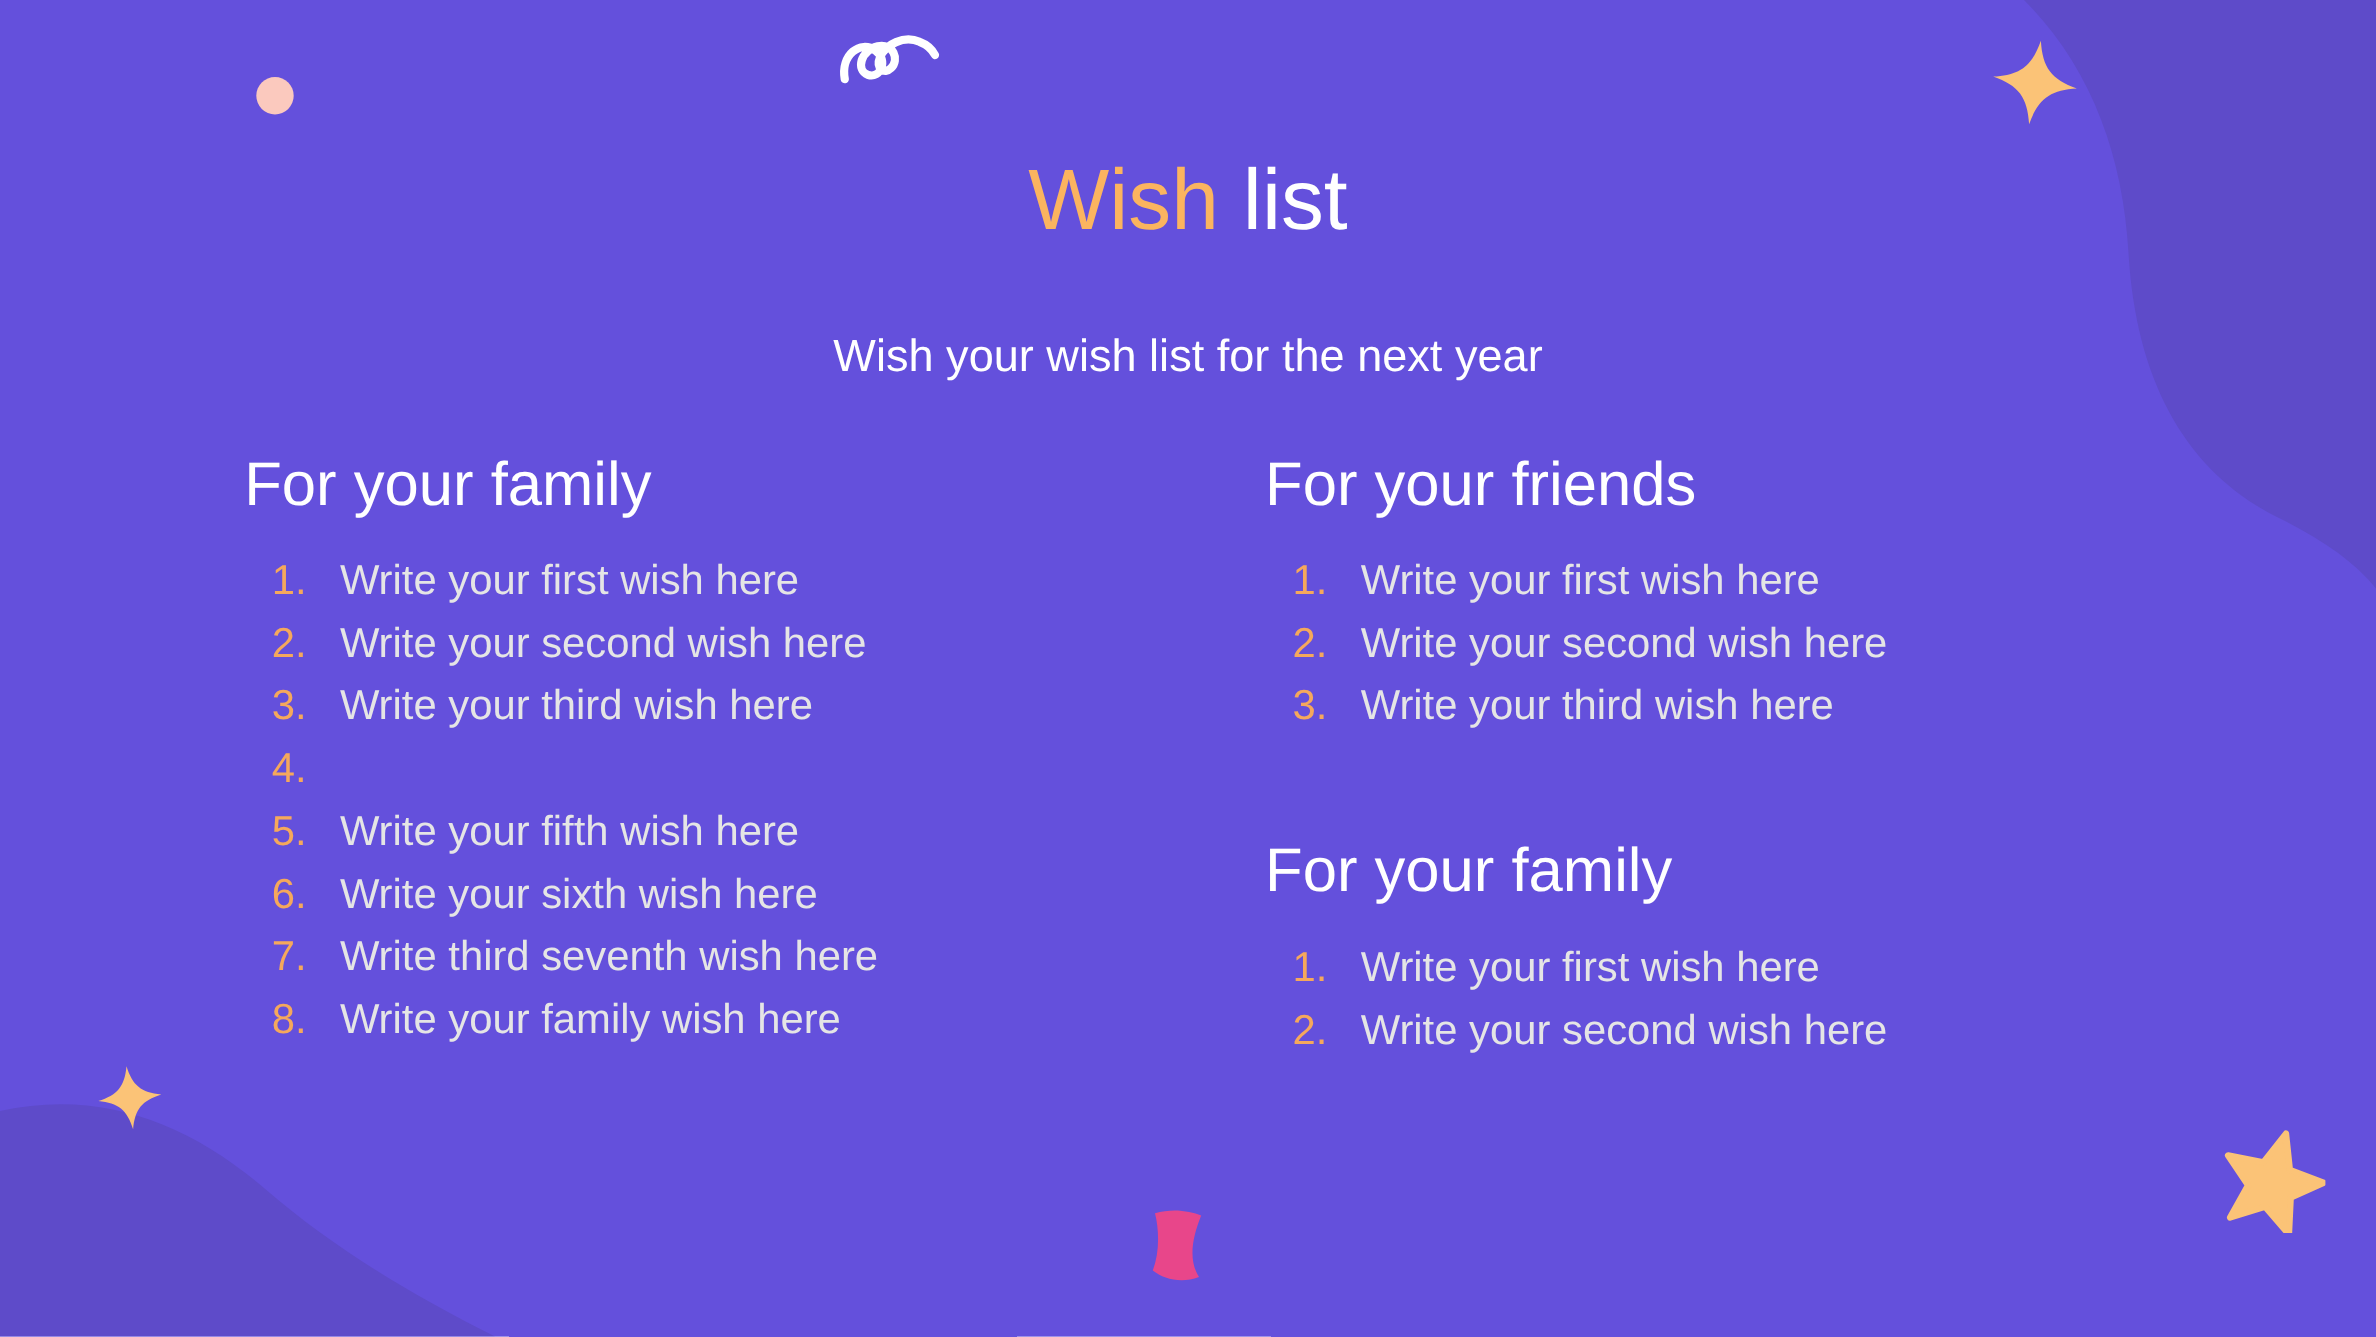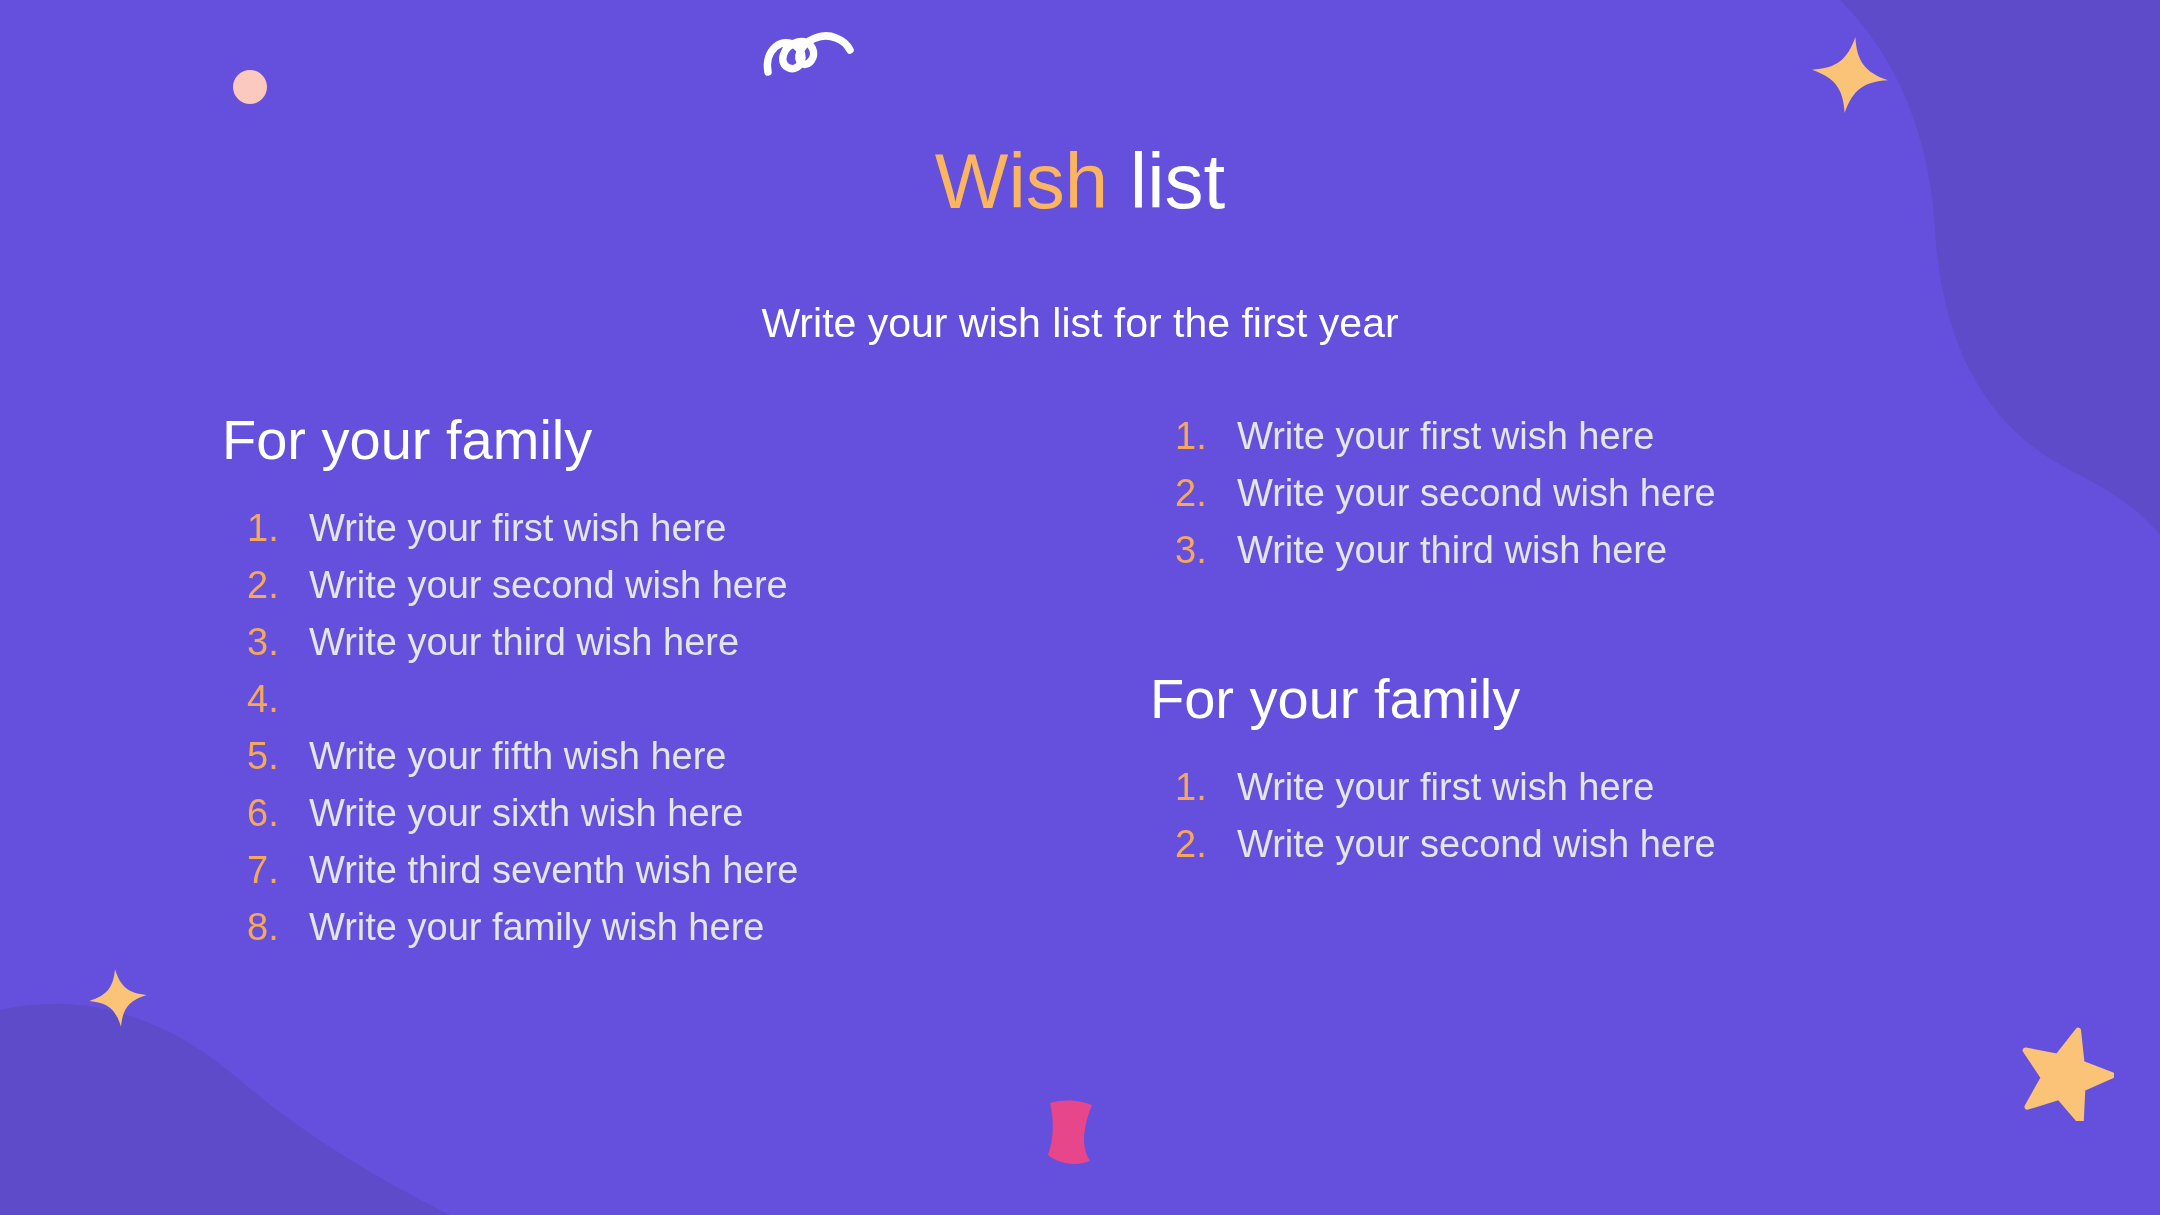--- a/index.html
+++ b/index.html
@@ -140,21 +140,21 @@
   <svg class="deco confetti-pink" viewBox="0 0 60 72">
     <path d="M10,8 C26,3 42,6 52,10 C44,30 40,50 50,66 C34,72 18,68 8,60 C14,44 14,24 10,8 Z" fill="#E8468A"></path>
   </svg>
 
   <div class="content">
 
     <h1 class="title">
       <span class="accent">Wish</span><span> list</span>
     </h1>
 
-    <p class="subtitle">Write your wish list for the first year</p>
+    <p class="subtitle">Wish your wish list for the next year</p>
 
     <div class="col col-left">
       <div class="group">
         <h2 class="group-heading">For your family</h2>
         <ol class="wish-list">
           <li class="wish-item">
             <span class="wish-num">1.</span>
             <span class="wish-text">Write your first wish here</span>
           </li>
           <li class="wish-item">
@@ -183,20 +183,21 @@
           <li class="wish-item">
             <span class="wish-num">8.</span>
             <span class="wish-text">Write your family wish here</span>
           </li>
         </ol>
       </div>
     </div>
 
     <div class="col col-right">
       <div class="group">
+        <h2 class="group-heading">For your friends</h2>
         <ol class="wish-list">
           <li class="wish-item">
             <span class="wish-num">1.</span>
             <span class="wish-text">Write your first wish here</span>
           </li>
           <li class="wish-item">
             <span class="wish-num">2.</span>
             <span class="wish-text">Write your second wish here</span>
           </li>
           <li class="wish-item">

